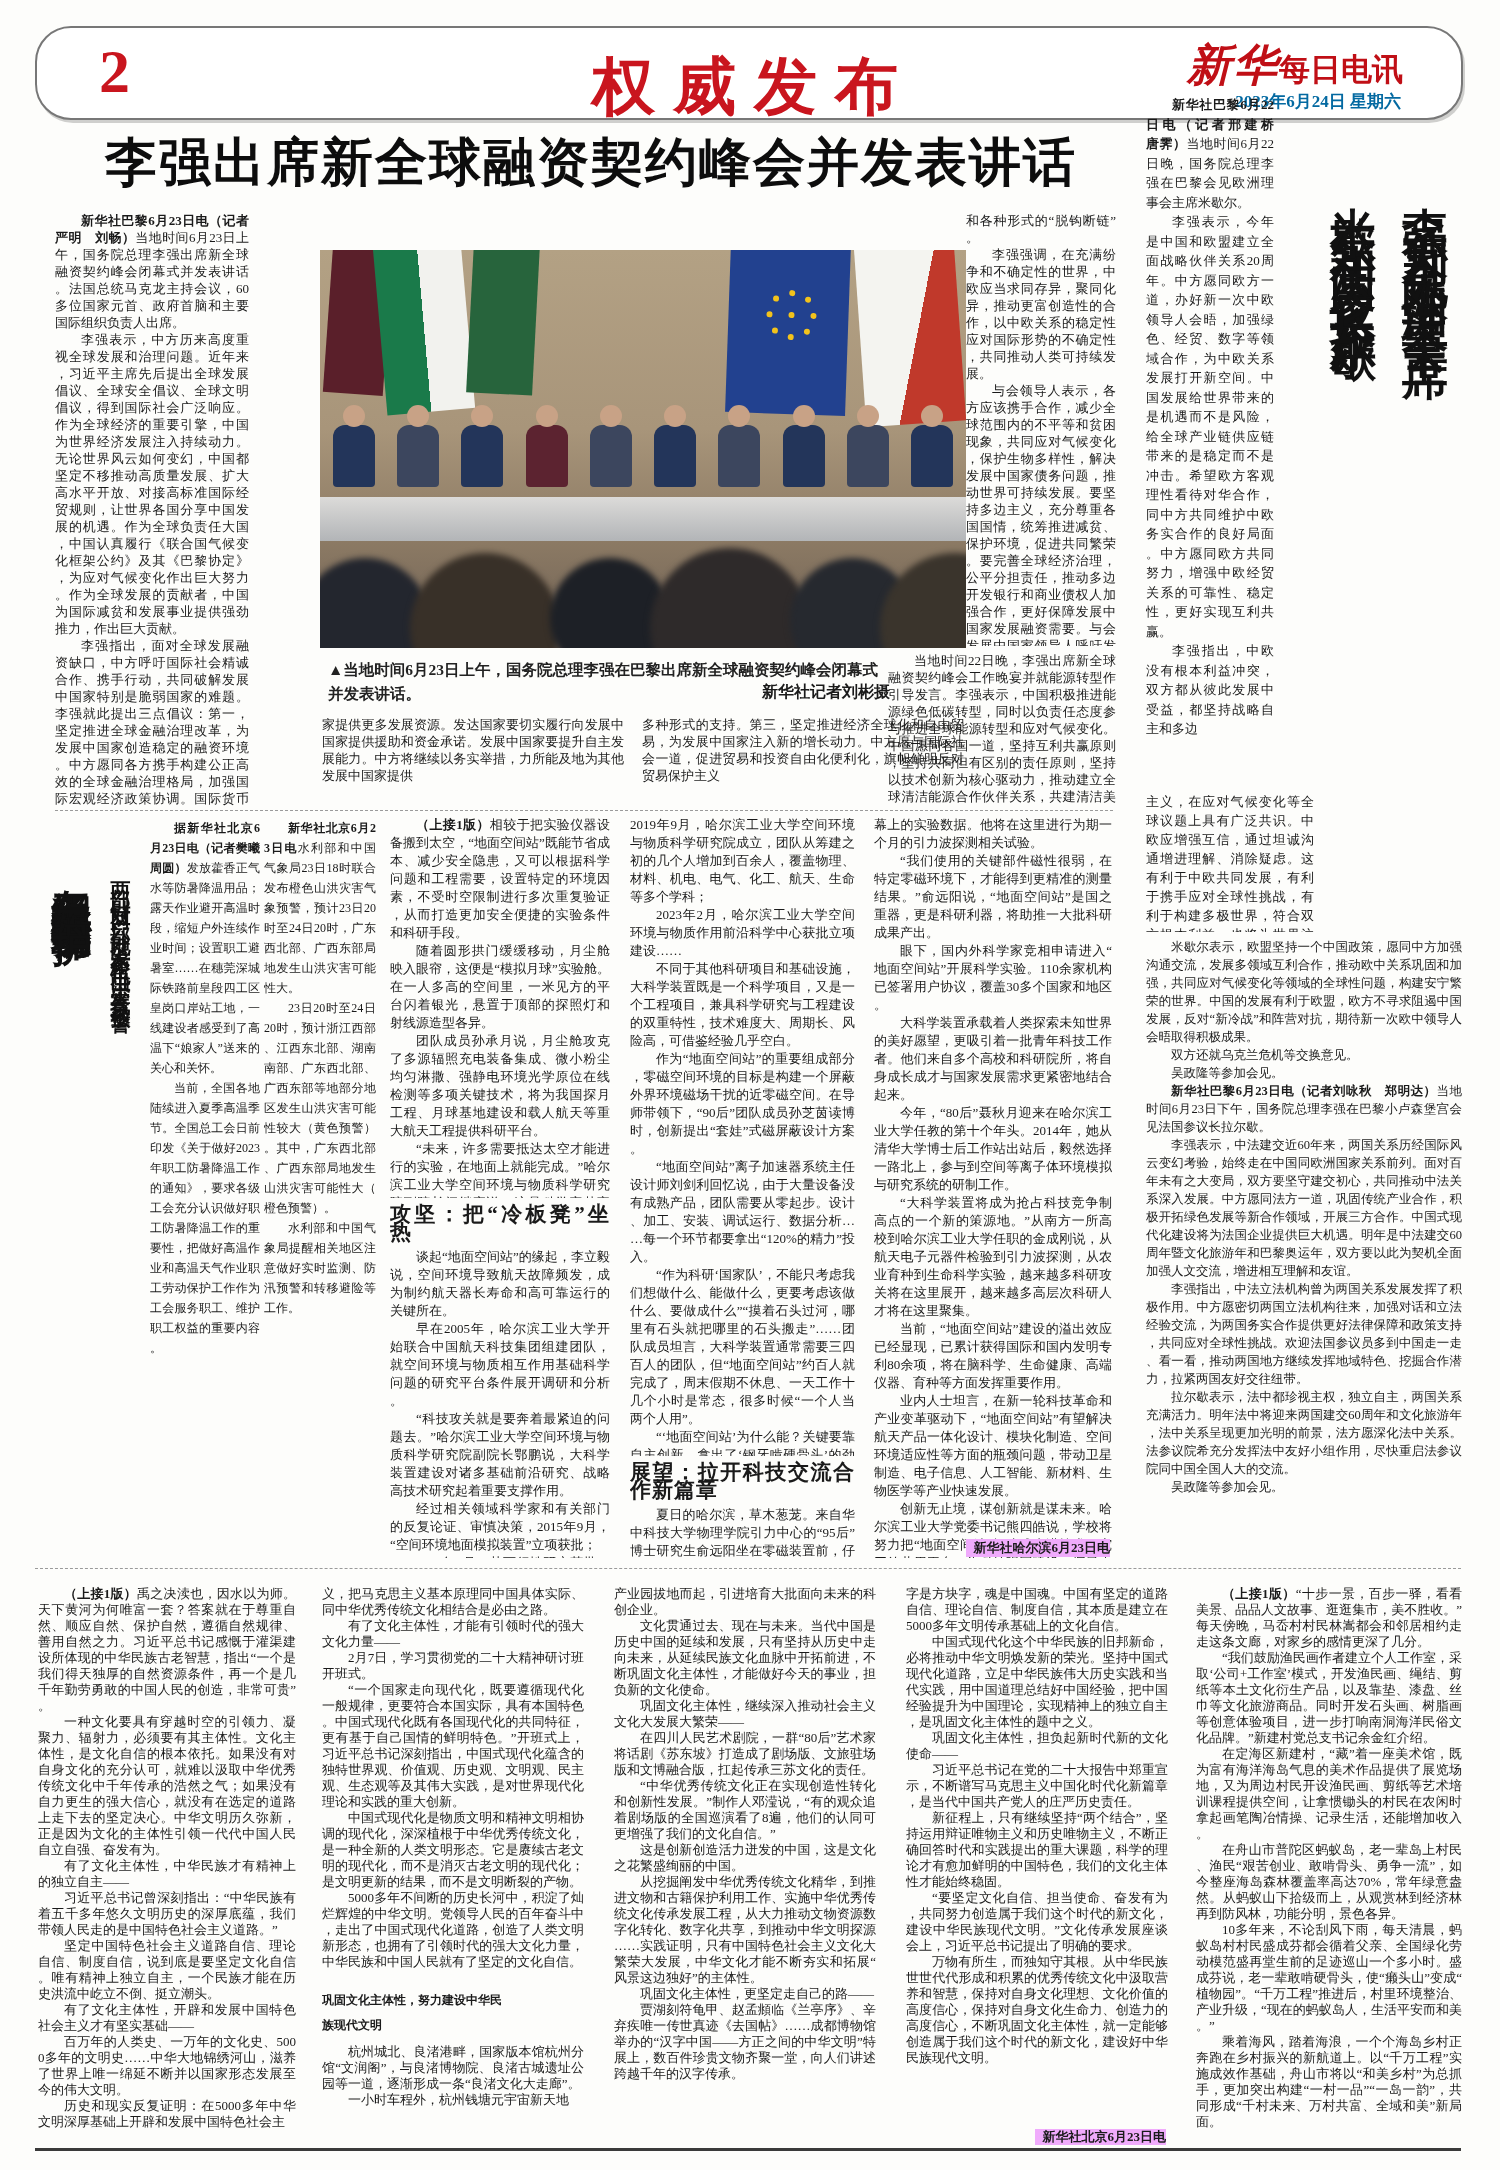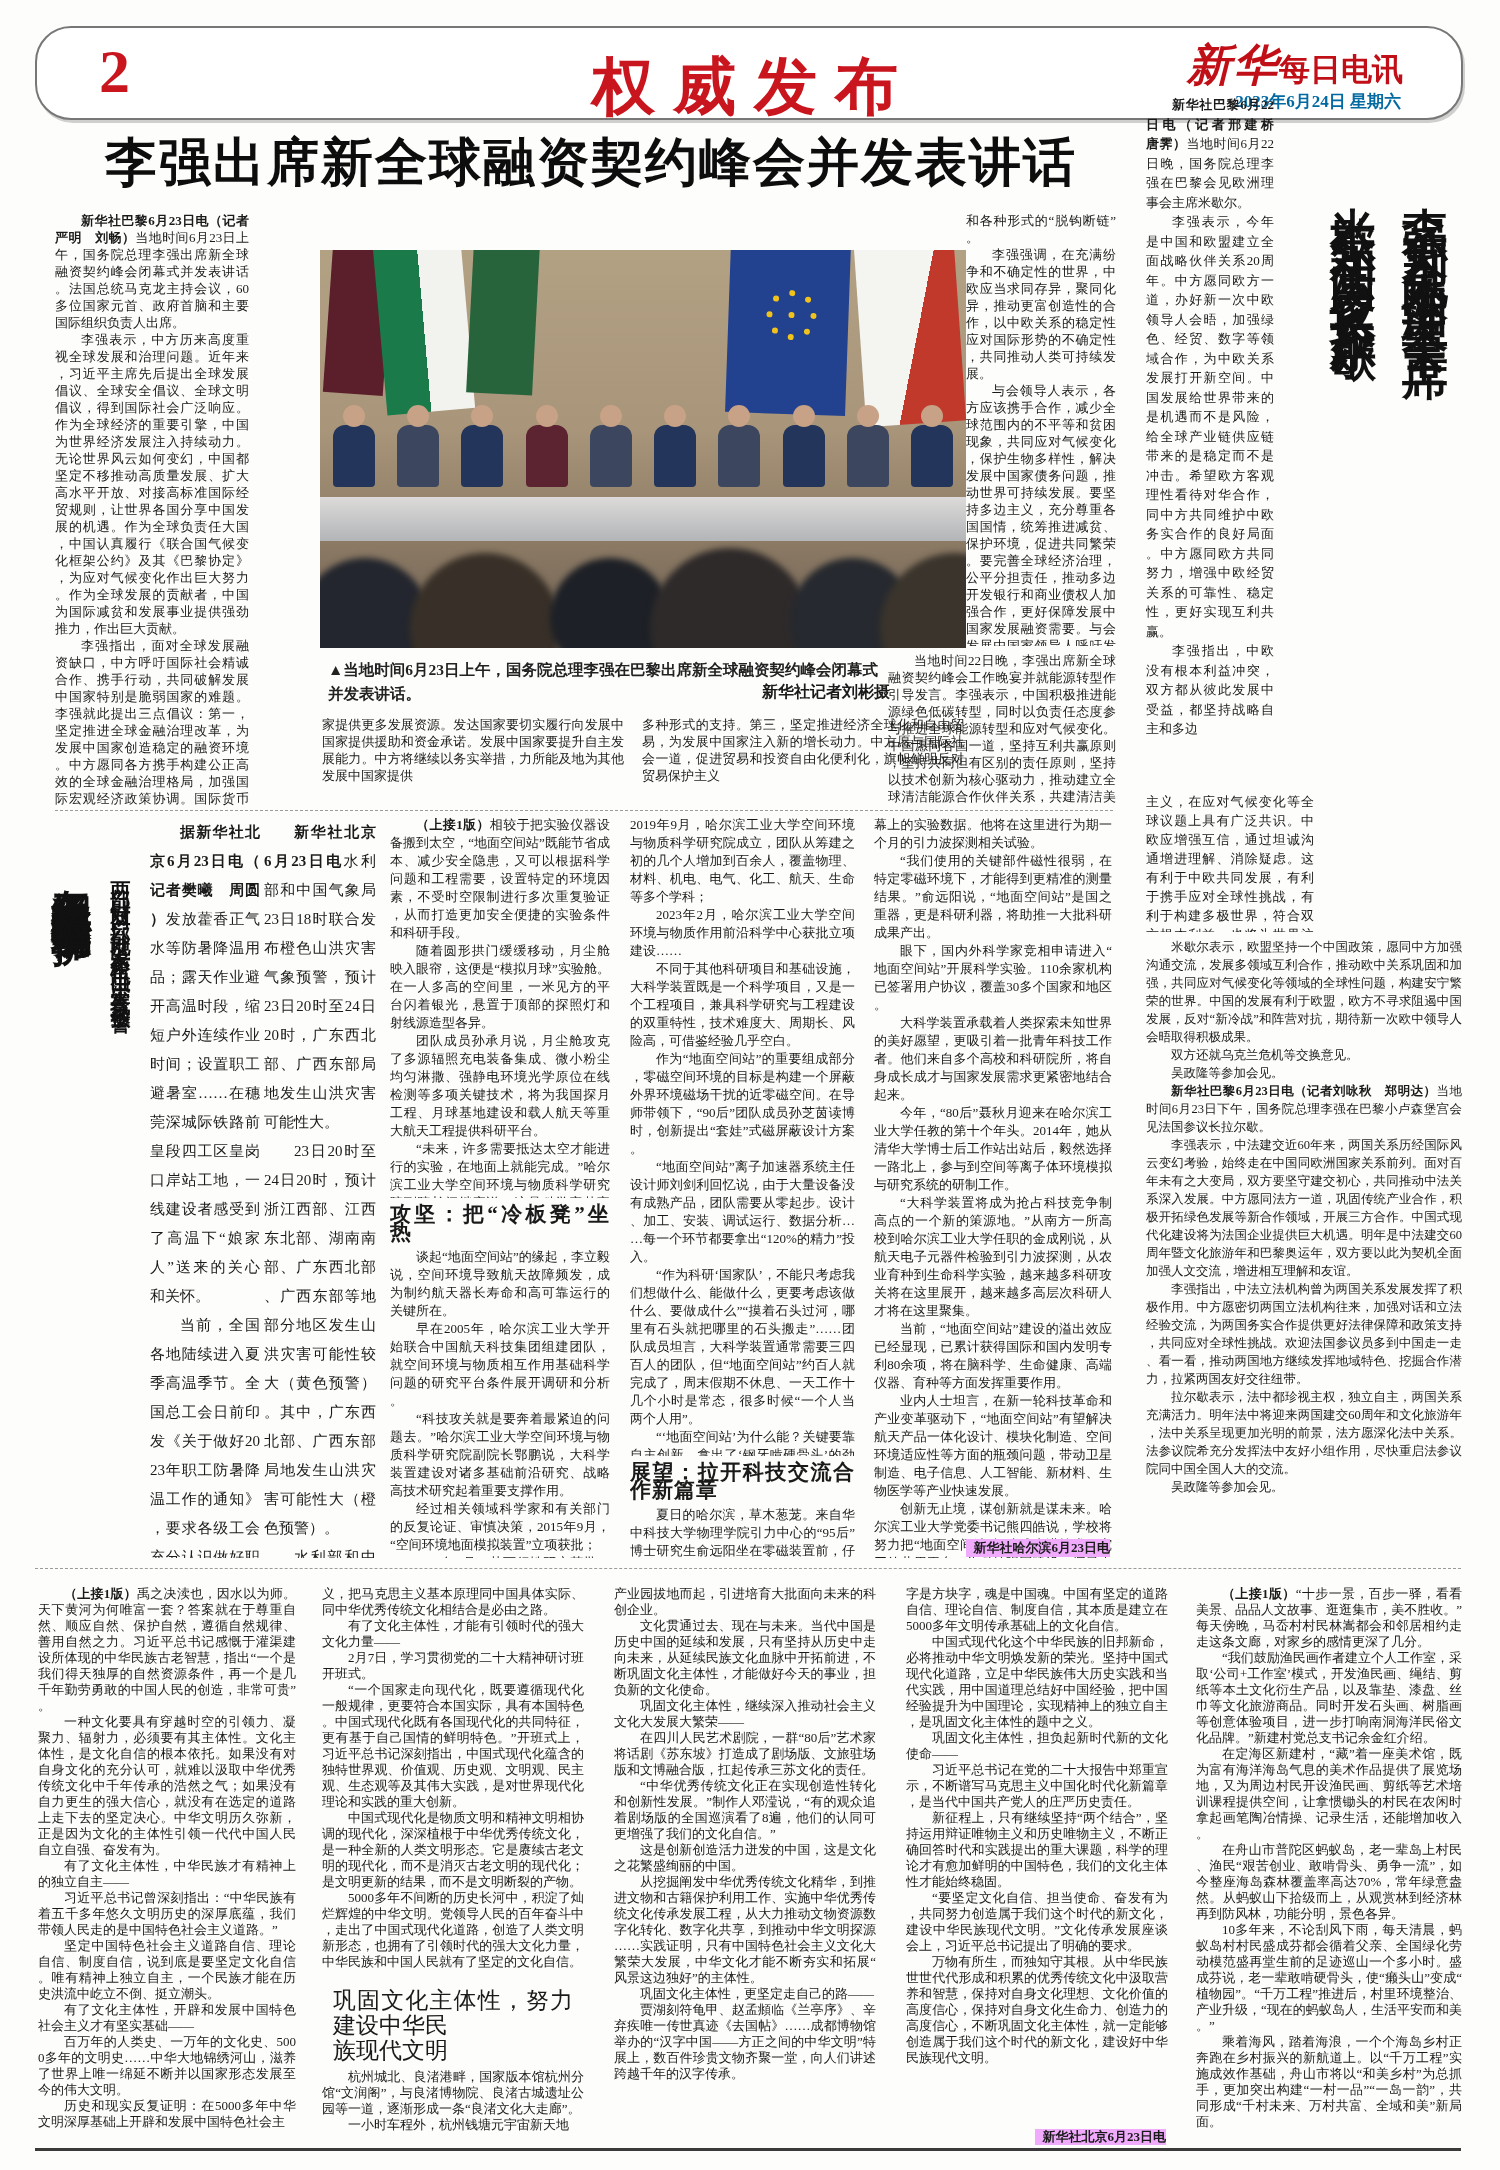--- a/index.html
+++ b/index.html
@@ -14,36 +14,36 @@
   .brand{position:absolute;right:58px;top:8px;color:#c00f16;font-weight:900;white-space:nowrap;}
   .brand .xh{font-size:44px;font-style:italic;letter-spacing:2px;}
   .brand .rest{font-size:31px;}
   .mdate{position:absolute;right:60px;top:62px;font-size:17px;font-weight:bold;color:#0369a1;}
   
   .col{position:absolute;overflow:hidden;text-align:justify;line-break:anywhere;}
   .para{margin:0;text-indent:2em;}
   .para.noind{text-indent:0;}
   .lead-in{font-weight:bold;}
   .f-lead{font-size:13px;line-height:17px;}
-  .f-un{font-size:15px;line-height:29px;}
+  .f-un{font-size:12px;line-height:20px;}
   .f-sp{font-size:13px;line-height:18px;}
   .f-mn{font-size:13px;line-height:19.5px;}
   .f-md{font-size:13px;line-height:19px;}
   .f-wd{font-size:12.5px;line-height:18px;}
   .f-bt{font-size:13px;line-height:16px;}
   
   .lead-hl{position:absolute;left:60px;top:128px;width:1062px;text-align:center;
            font-size:52px;font-weight:900;letter-spacing:2px;color:#0d0d0d;}
   .vh{position:absolute;writing-mode:vertical-rl;text-orientation:upright;font-weight:900;color:#111;}
   .un-hl{left:44px;top:858px;height:712px;font-size:40px;letter-spacing:2px;}
   .un-sub{left:108px;top:866px;height:646px;font-size:20px;font-weight:600;letter-spacing:6px;}
   .mi-hl1{left:1394px;top:170px;height:760px;font-size:46px;letter-spacing:12px;}
   .mi-hl2{left:1322px;top:170px;height:704px;font-size:46px;letter-spacing:12px;}
   .subhead{font-weight:900;font-size:21px;margin:7px 0;letter-spacing:1px;}
-  .cult-sub{font-weight:400;font-size:23px;line-height:25px;margin:6px 11px;}
+  .cult-sub{font-weight:700;font-size:12px;line-height:25px;margin:6px 0;}
   .dl-abs{position:absolute;right:2px;bottom:1px;background:#f0abfc;font-weight:bold;padding-left:8px;}
   
   .dash{position:absolute;border-top:1.5px dashed #9a9a9a;}
   .bbar{position:absolute;left:35px;top:2148px;width:1426px;height:3px;background:#3a3a3a;}
   
   .photo{position:absolute;left:320px;top:250px;width:646px;height:398px;overflow:hidden;
          background:linear-gradient(180deg,#b3a184 0%,#a8957a 45%,#8f7d66 70%,#6e6054 100%);}
   .ph-flag{position:absolute;top:-6px;}
   .ph-row{position:absolute;left:2%;right:2%;top:44%;display:flex;justify-content:space-between;}
   .person{width:42px;height:62px;background:#23355a;border-radius:12px 12px 4px 4px;position:relative;flex:none;}

